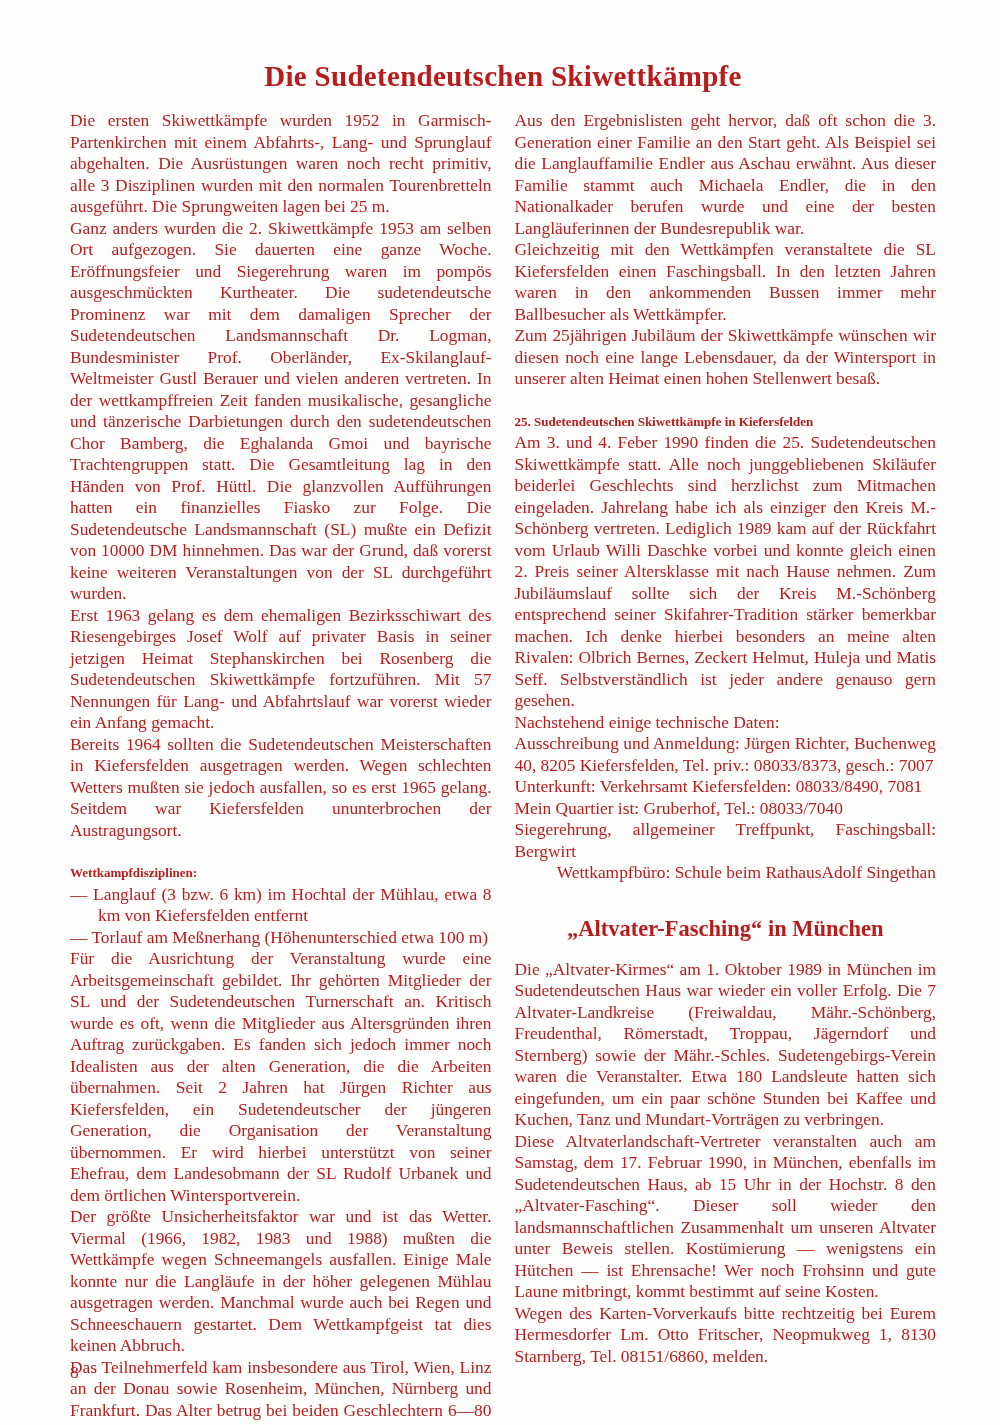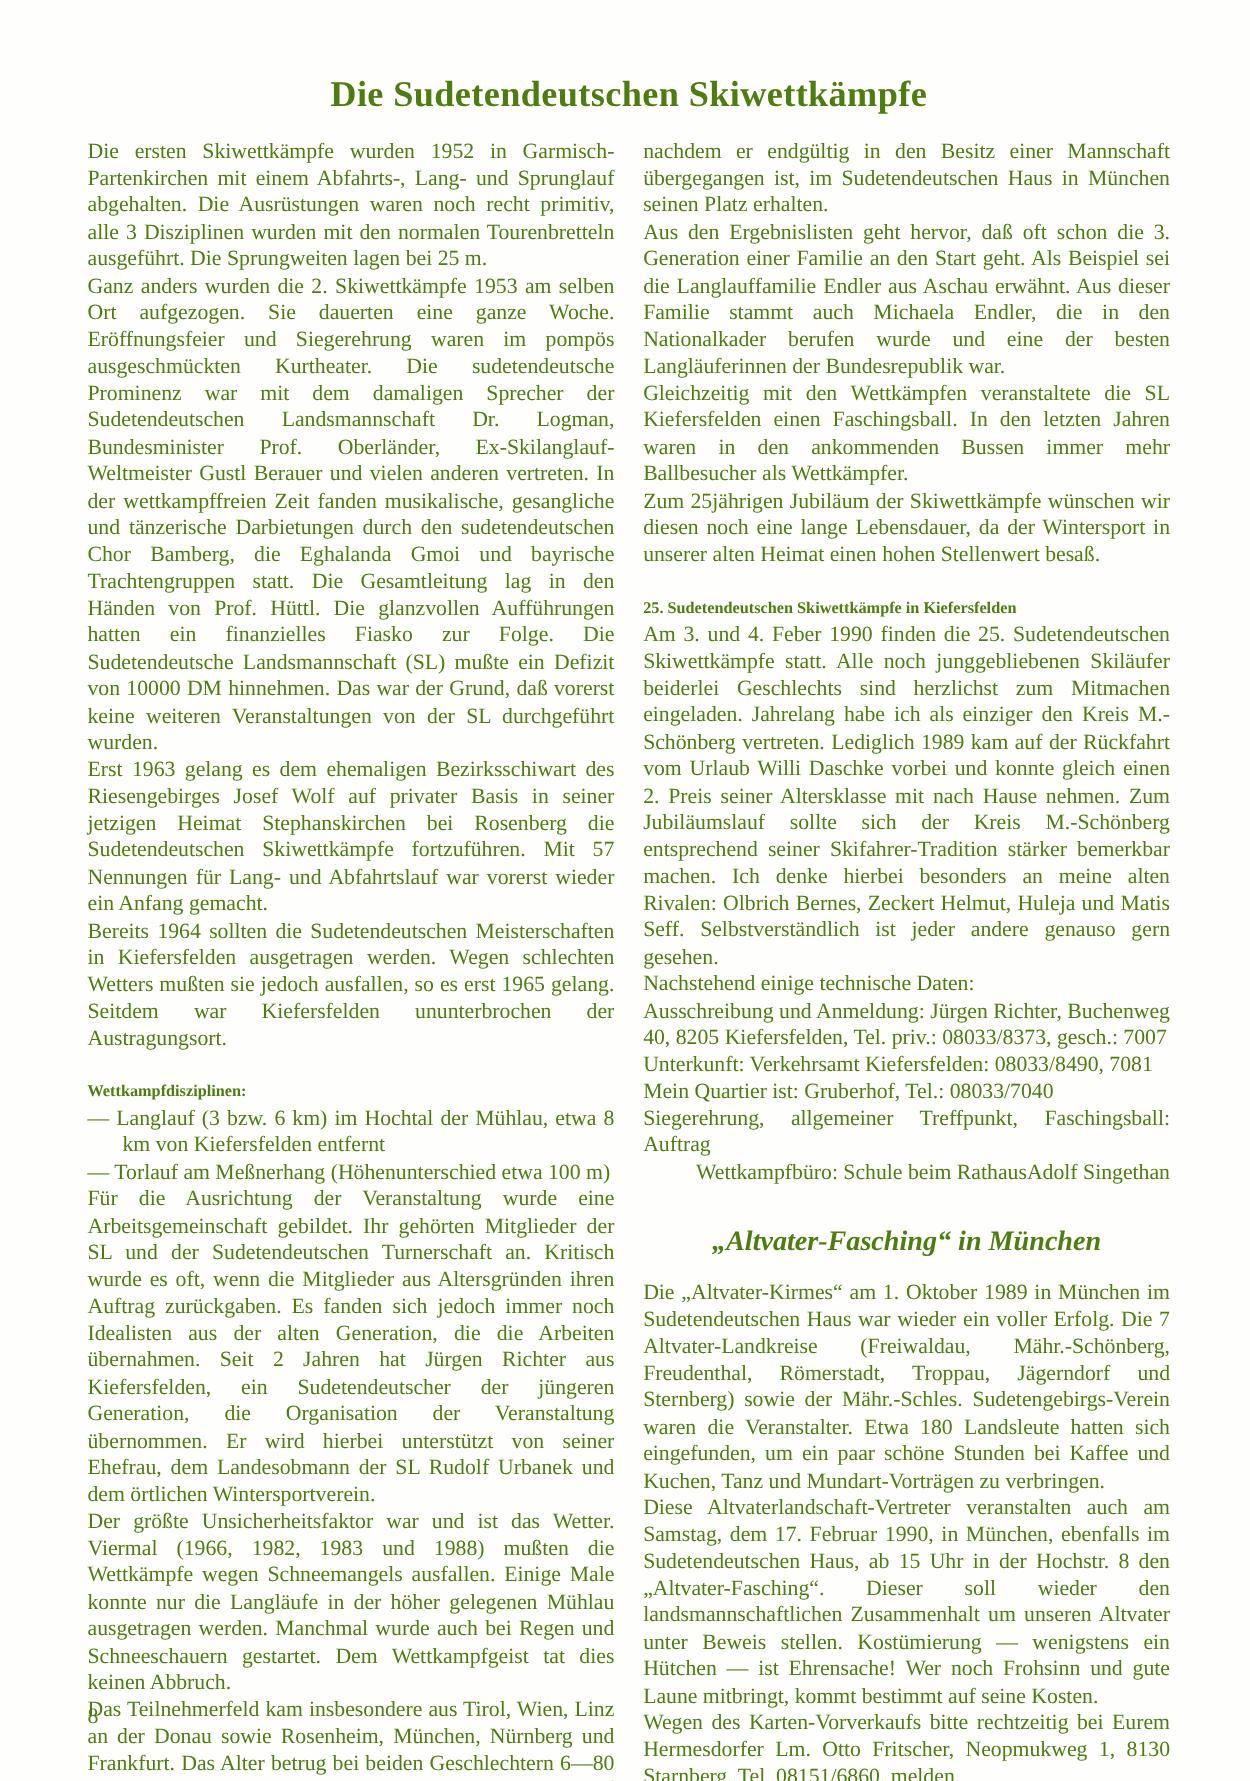--- a/index.html
+++ b/index.html
@@ -6,21 +6,21 @@
     margin: 0;
     padding: 0;
     background: #ffffff;
   }
   .page {
     position: relative;
     width: 1000px;
     height: 1425px;
     margin: 0 auto;
     background: #fefefd;
-    color: #4d7c0f;
+    color: #b91c1c;
     font-family: "Liberation Serif", "DejaVu Serif", serif;
     box-sizing: border-box;
     padding: 60px 64px 0 70px;
     overflow: hidden;
   }
   .page-title {
     font-size: 29px;
     font-weight: bold;
     text-align: center;
     margin: 0 0 17px 0;
@@ -60,21 +60,20 @@
   .sig-line .office { white-space: nowrap; }
   .signature {
     white-space: nowrap;
   }
   .center-heading {
     font-size: 22.5px;
     line-height: 26px;
     font-weight: bold;
     text-align: center;
     margin: 32px 0 17px 0;
-    font-style: italic;
   }
   .page-number {
     position: absolute;
     left: 70px;
     bottom: 42px;
     font-size: 17.5px;
   }
 </style>
 </head>
 <body>
@@ -95,32 +94,31 @@
       <p class="para hang">— Langlauf (3 bzw. 6 km) im Hochtal der Mühlau, etwa 8 km von Kiefersfelden entfernt</p>
       <p class="para hang">— Torlauf am Meßnerhang (Höhenunterschied etwa 100 m)</p>
 
       <p class="para">Für die Ausrichtung der Veranstaltung wurde eine Arbeitsgemeinschaft gebildet. Ihr gehörten Mitglieder der SL und der Sudetendeutschen Turnerschaft an. Kritisch wurde es oft, wenn die Mitglieder aus Altersgründen ihren Auftrag zurückgaben. Es fanden sich jedoch immer noch Idealisten aus der alten Generation, die die Arbeiten übernahmen. Seit 2 Jahren hat Jürgen Richter aus Kiefersfelden, ein Sudetendeutscher der jüngeren Generation, die Organisation der Veranstaltung übernommen. Er wird hierbei unterstützt von seiner Ehefrau, dem Landesobmann der SL Rudolf Urbanek und dem örtlichen Wintersportverein.</p>
       <p class="para">Der größte Unsicherheitsfaktor war und ist das Wetter. Viermal (1966, 1982, 1983 und 1988) mußten die Wettkämpfe wegen Schneemangels ausfallen. Einige Male konnte nur die Langläufe in der höher gelegenen Mühlau ausgetragen werden. Manchmal wurde auch bei Regen und Schneeschauern gestartet. Dem Wettkampfgeist tat dies keinen Abbruch.</p>
       <p class="para">Das Teilnehmerfeld kam insbesondere aus Tirol, Wien, Linz an der Donau sowie Rosenheim, München, Nürnberg und Frankfurt. Das Alter betrug bei beiden Geschlechtern 6—80 Jahre. Die Teilnehmerzahl stieg in den siegziger Jahren auf über 200 an, fiel dann aber wieder auf 86. 1990 soll ein neuer Teilnahmerekord erzielt werden. Grundsätzlich darf jedermann starten, nicht nur Sudetendeutsche.</p>
 
     </div>
 
     <div class="col">
-      <p class="para">nachdem er endgültig in den Besitz einer Mannschaft übergegangen ist, im Sudetendeutschen Haus in München seinen Platz erhalten.</p>
       <p class="para">Aus den Ergebnislisten geht hervor, daß oft schon die 3. Generation einer Familie an den Start geht. Als Beispiel sei die Langlauffamilie Endler aus Aschau erwähnt. Aus dieser Familie stammt auch Michaela Endler, die in den Nationalkader berufen wurde und eine der besten Langläuferinnen der Bundesrepublik war.</p>
       <p class="para">Gleichzeitig mit den Wettkämpfen veranstaltete die SL Kiefersfelden einen Faschingsball. In den letzten Jahren waren in den ankommenden Bussen immer mehr Ballbesucher als Wettkämpfer.</p>
       <p class="para">Zum 25jährigen Jubiläum der Skiwettkämpfe wünschen wir diesen noch eine lange Lebensdauer, da der Wintersport in unserer alten Heimat einen hohen Stellenwert besaß.</p>
 
       <p class="run-in-heading">25. Sudetendeutschen Skiwettkämpfe in Kiefersfelden</p>
       <p class="para">Am 3. und 4. Feber 1990 finden die 25. Sudetendeutschen Skiwettkämpfe statt. Alle noch junggebliebenen Skiläufer beiderlei Geschlechts sind herzlichst zum Mitmachen eingeladen. Jahrelang habe ich als einziger den Kreis M.-Schönberg vertreten. Lediglich 1989 kam auf der Rückfahrt vom Urlaub Willi Daschke vorbei und konnte gleich einen 2. Preis seiner Altersklasse mit nach Hause nehmen. Zum Jubiläumslauf sollte sich der Kreis M.-Schönberg entsprechend seiner Skifahrer-Tradition stärker bemerkbar machen. Ich denke hierbei besonders an meine alten Rivalen: Olbrich Bernes, Zeckert Helmut, Huleja und Matis Seff. Selbstverständlich ist jeder andere genauso gern gesehen.</p>
       <p class="para">Nachstehend einige technische Daten:</p>
       <p class="para">Ausschreibung und Anmeldung: Jürgen Richter, Buchenweg 40, 8205 Kiefersfelden, Tel. priv.: 08033/8373, gesch.: 7007</p>
       <p class="para">Unterkunft: Verkehrsamt Kiefersfelden: 08033/8490, 7081</p>
       <p class="para">Mein Quartier ist: Gruberhof, Tel.: 08033/7040</p>
-      <p class="para">Siegerehrung, allgemeiner Treffpunkt, Faschingsball: Auftrag</p>
+      <p class="para">Siegerehrung, allgemeiner Treffpunkt, Faschingsball: Bergwirt</p>
 
       <p class="para sig-line">
         <span class="office">Wettkampfbüro: Schule beim Rathaus</span>
         <span class="signature">Adolf Singethan</span>
       </p>
 
       <h2 class="center-heading">„Altvater-Fasching“ in München</h2>
       <p class="para">Die „Altvater-Kirmes“ am 1. Oktober 1989 in München im Sudetendeutschen Haus war wieder ein voller Erfolg. Die 7 Altvater-Landkreise (Freiwaldau, Mähr.-Schönberg, Freudenthal, Römerstadt, Troppau, Jägerndorf und Sternberg) sowie der Mähr.-Schles. Sudetengebirgs-Verein waren die Veranstalter. Etwa 180 Landsleute hatten sich eingefunden, um ein paar schöne Stunden bei Kaffee und Kuchen, Tanz und Mundart-Vorträgen zu verbringen.</p>
       <p class="para">Diese Altvaterlandschaft-Vertreter veranstalten auch am Samstag, dem 17. Februar 1990, in München, ebenfalls im Sudetendeutschen Haus, ab 15 Uhr in der Hochstr. 8 den „Altvater-Fasching“. Dieser soll wieder den landsmannschaftlichen Zusammenhalt um unseren Altvater unter Beweis stellen. Kostümierung — wenigstens ein Hütchen — ist Ehrensache! Wer noch Frohsinn und gute Laune mitbringt, kommt bestimmt auf seine Kosten.</p>
       <p class="para">Wegen des Karten-Vorverkaufs bitte rechtzeitig bei Eurem Hermesdorfer Lm. Otto Fritscher, Neopmukweg 1, 8130 Starnberg, Tel. 08151/6860, melden.</p>

